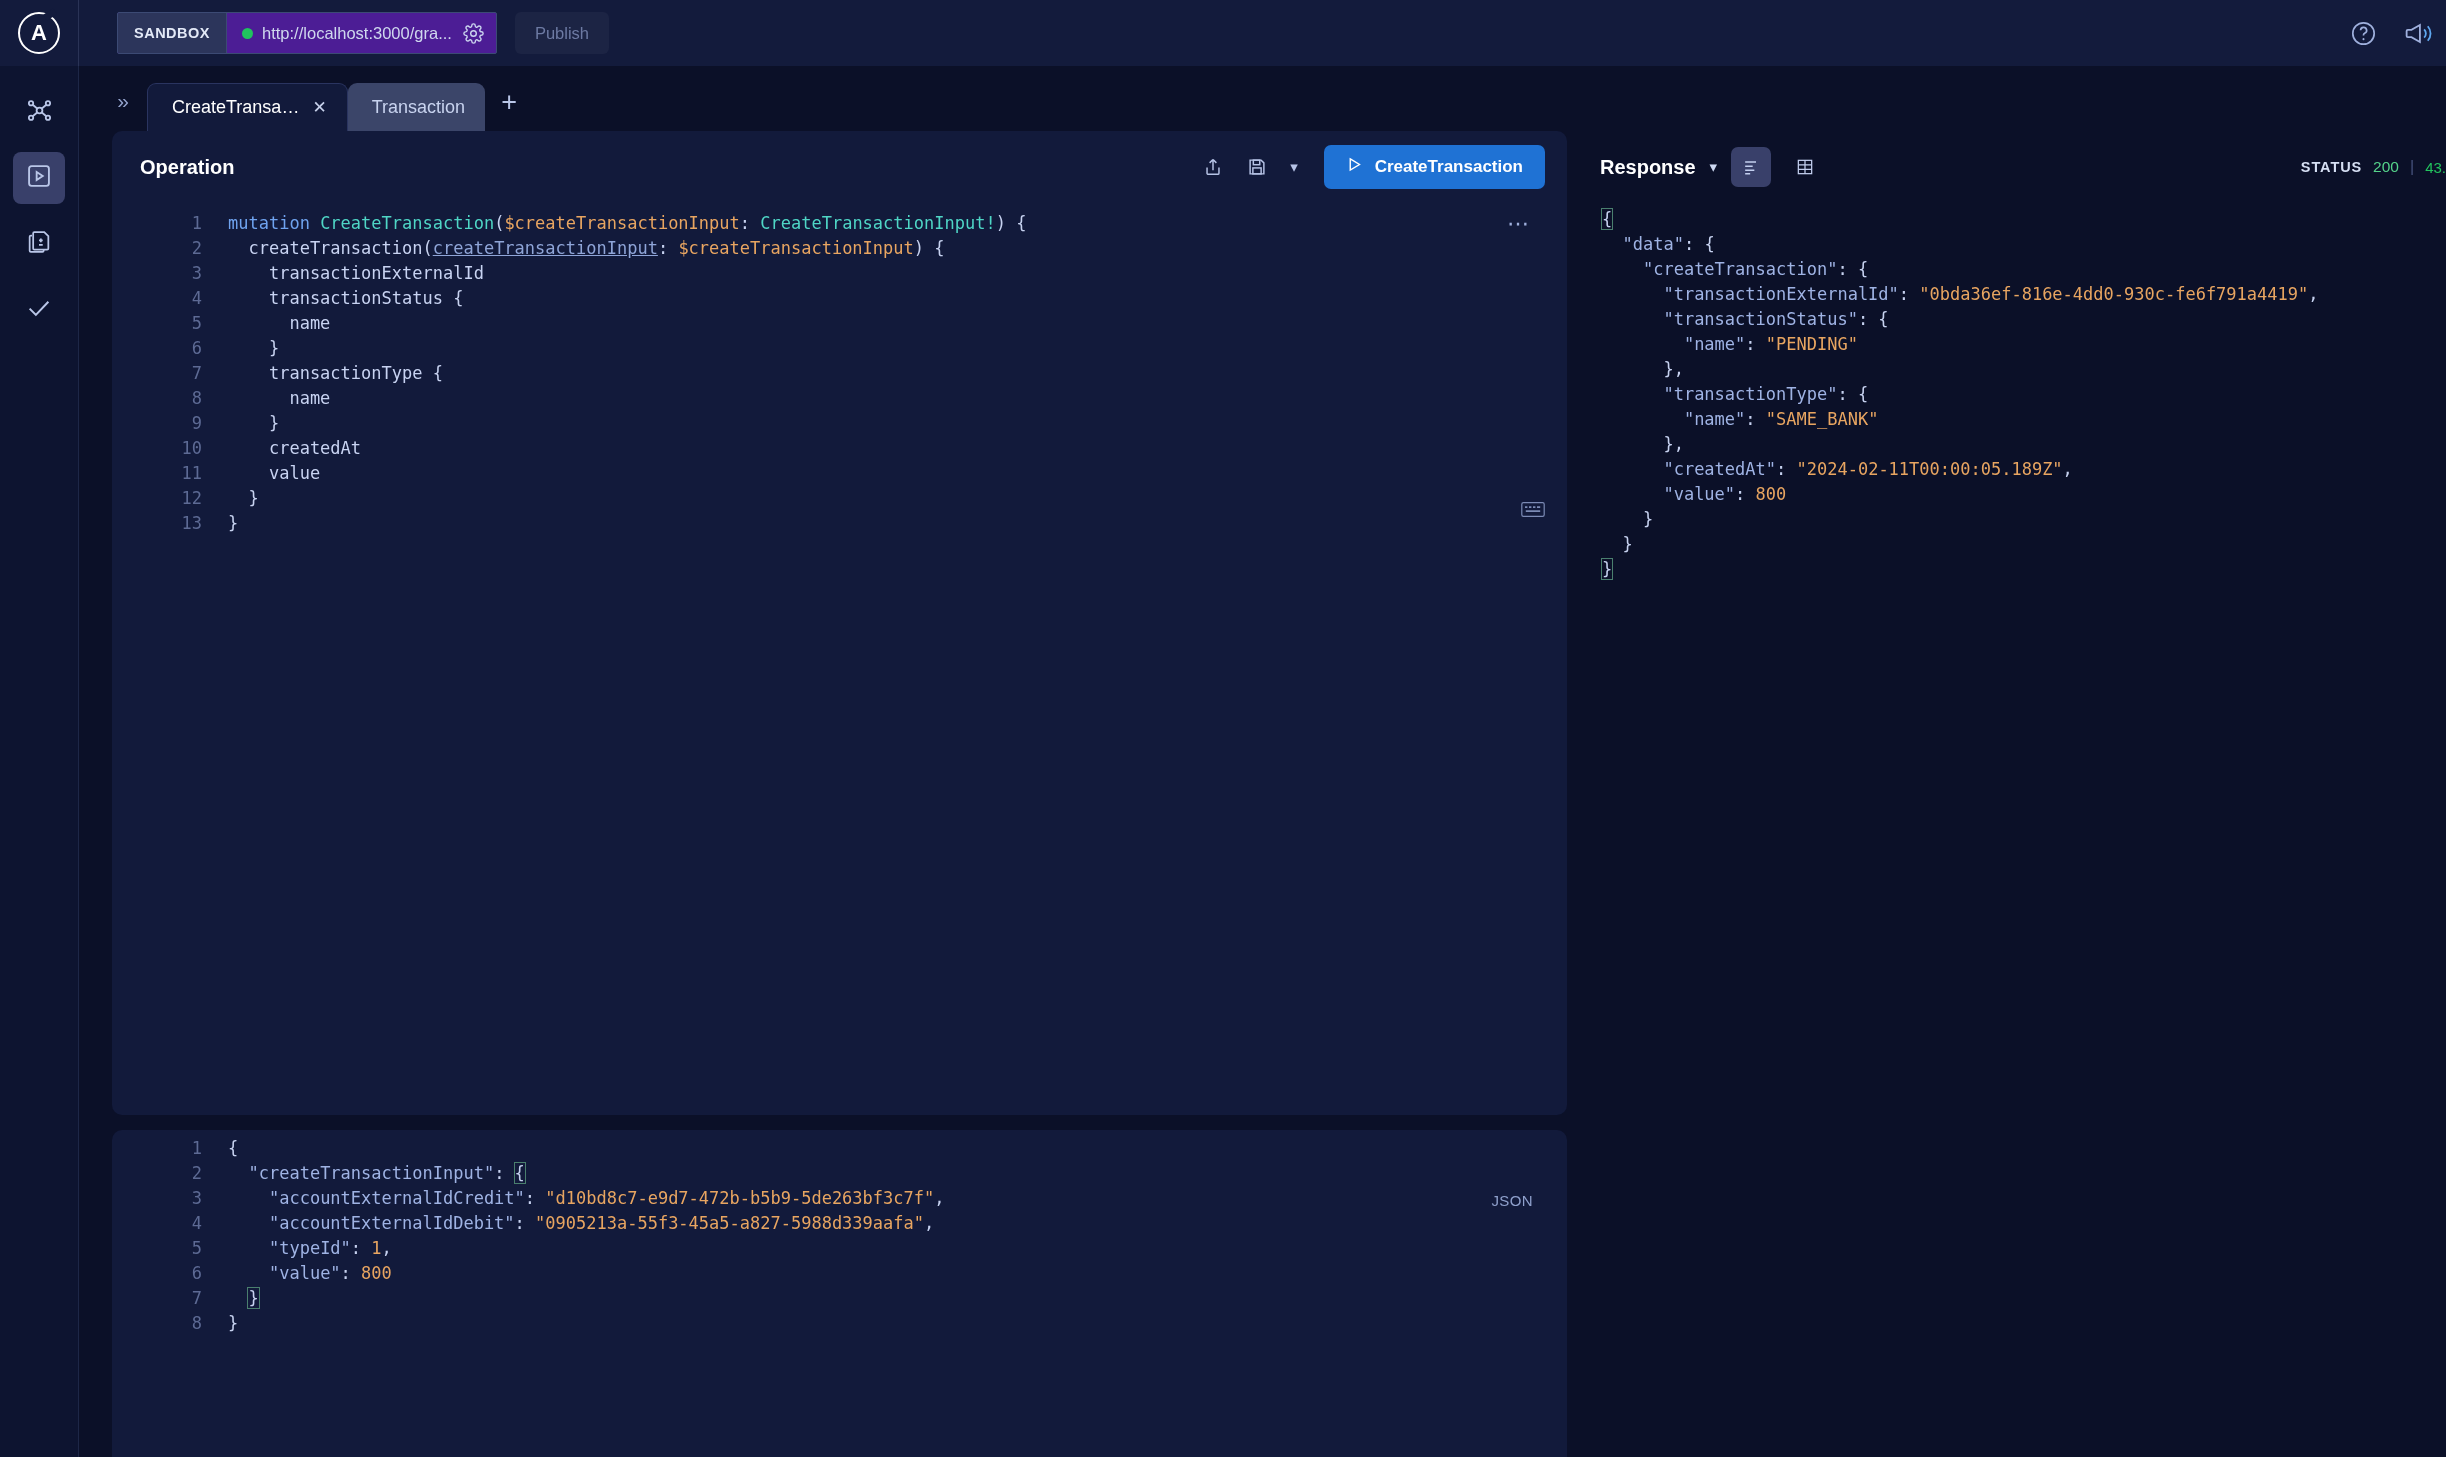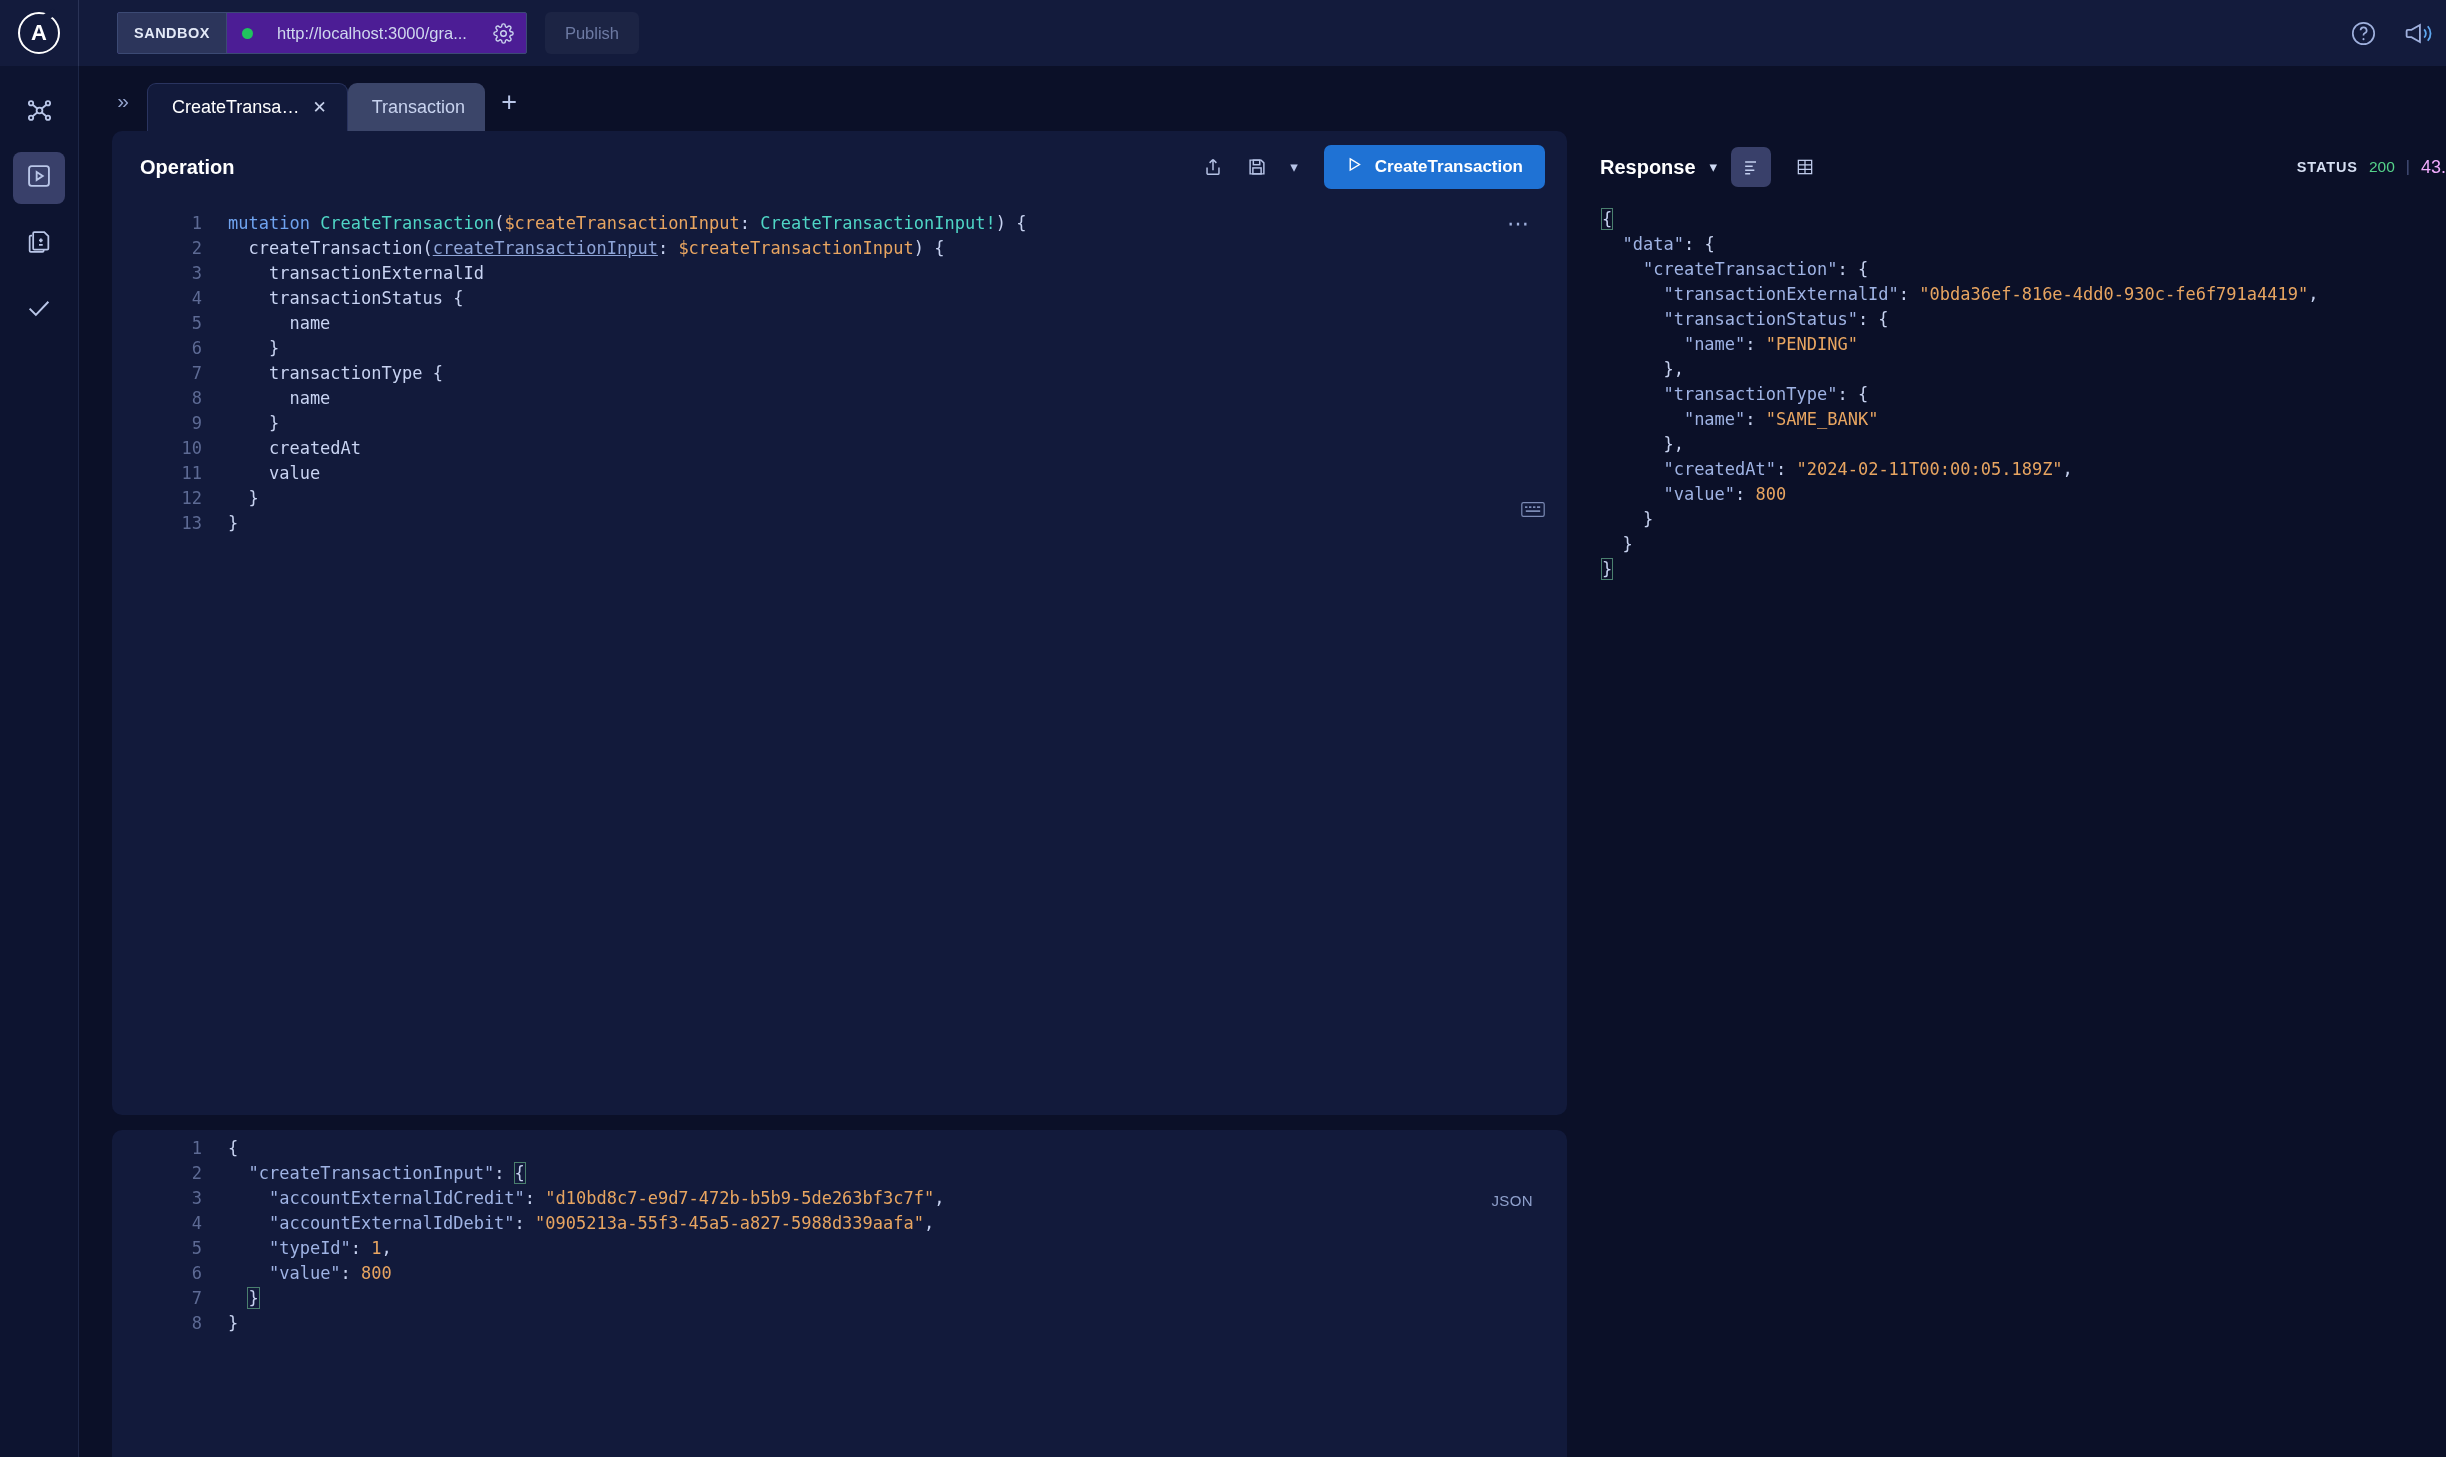--- a/index.html
+++ b/index.html
@@ -33,21 +33,21 @@
     display: flex; align-items: center; margin-left: 38px;
     border: 1px solid #3c4a74; border-radius: 2px; height: 42px; overflow: hidden;
     background: #4c1d95;
   }
   .sandbox-chip {
     background: #2c355b; color: #e3e9f7; font-size: 14.5px; font-weight: bold;
     letter-spacing: .5px; padding: 0 16px; height: 42px; display: flex; align-items: center;
     border-right: 1px solid #3c4a74;
   }
   .endpoint-url {
-    display: flex; align-items: center; gap: 24px; padding: 0 12px 0 15px; height: 57px;
+    display: flex; align-items: center; gap: 9px; padding: 0 12px 0 15px; height: 57px;
   }
   .status-dot { width: 11px; height: 11px; border-radius: 50%; background: #20c35e; display: inline-block; }
   .url-text { color: #cfd8ee; font-size: 16.5px; white-space: nowrap; }
   .gear { color: #cbd5ef; display: flex; align-items: center; padding-left: 2px; }
   .publish-btn {
     margin-left: 18px; height: 42px; padding: 0 20px; border-radius: 6px;
     background: #1c2444; color: #6d7aa3; font-size: 16.5px; display: flex; align-items: center;
     border: none;
   }
   .topbar-right { margin-left: auto; display: flex; align-items: center; gap: 26px; padding-right: 14px; }
@@ -145,21 +145,21 @@
   }
   .resp-header { height: 72px; display: flex; align-items: center; gap: 14px; }
   .resp-title { color: #ffffff; font-size: 20px; font-weight: bold; }
   .resp-chev { color: #cdd8f2; font-size: 15px; }
   .view-btn { width: 40px; height: 40px; border-radius: 7px; display:flex; align-items:center; justify-content:center; color:#c3cfef; }
   .view-btn.active { background: #39406a; }
   .resp-status { margin-left: auto; display: flex; align-items: center; gap: 11px; padding-right: 0; }
   .status-label { color: #d6dff3; font-size: 14.5px; font-weight: bold; letter-spacing: .9px; }
   .status-code { color: #55d38a; font-size: 15.5px; }
   .status-div { color: #47527d; }
-  .status-time { color: #f0abfc; font-size: 18px; }
+  .status-time { color: #22c55e; font-size: 15px; }
   .resp-code { padding: 4px 0 0 2px; }
 </style>
 </head>
 <body>
 
 <div class="app">
 
   <div class="topbar">
     <div class="logo-wrap">
       <div class="logo-circle">

